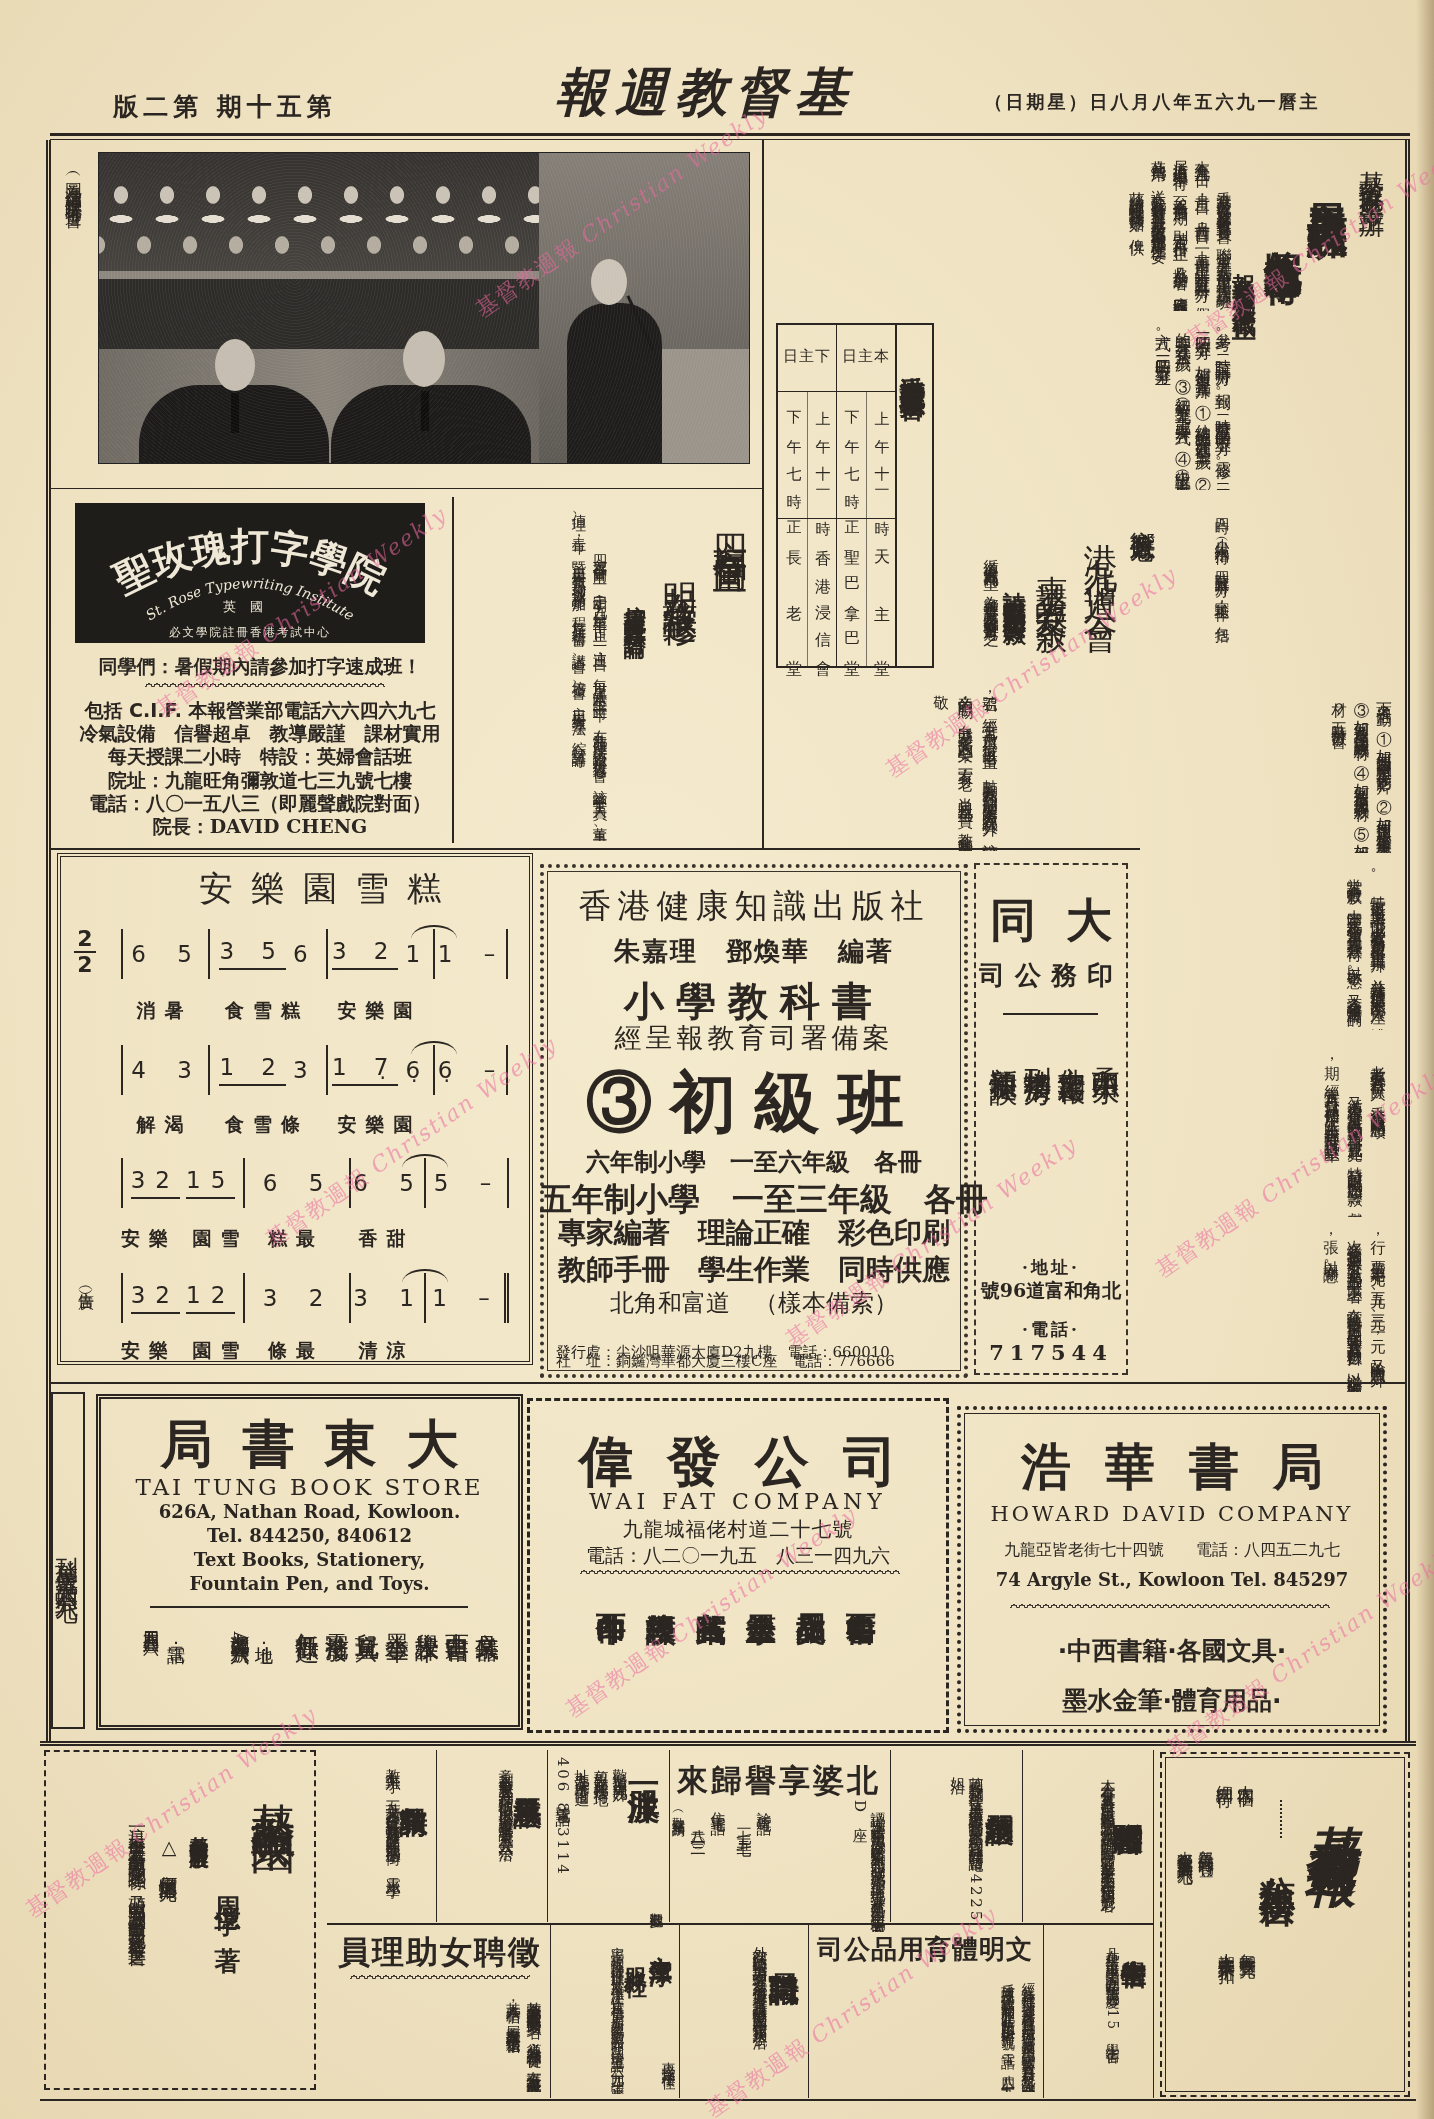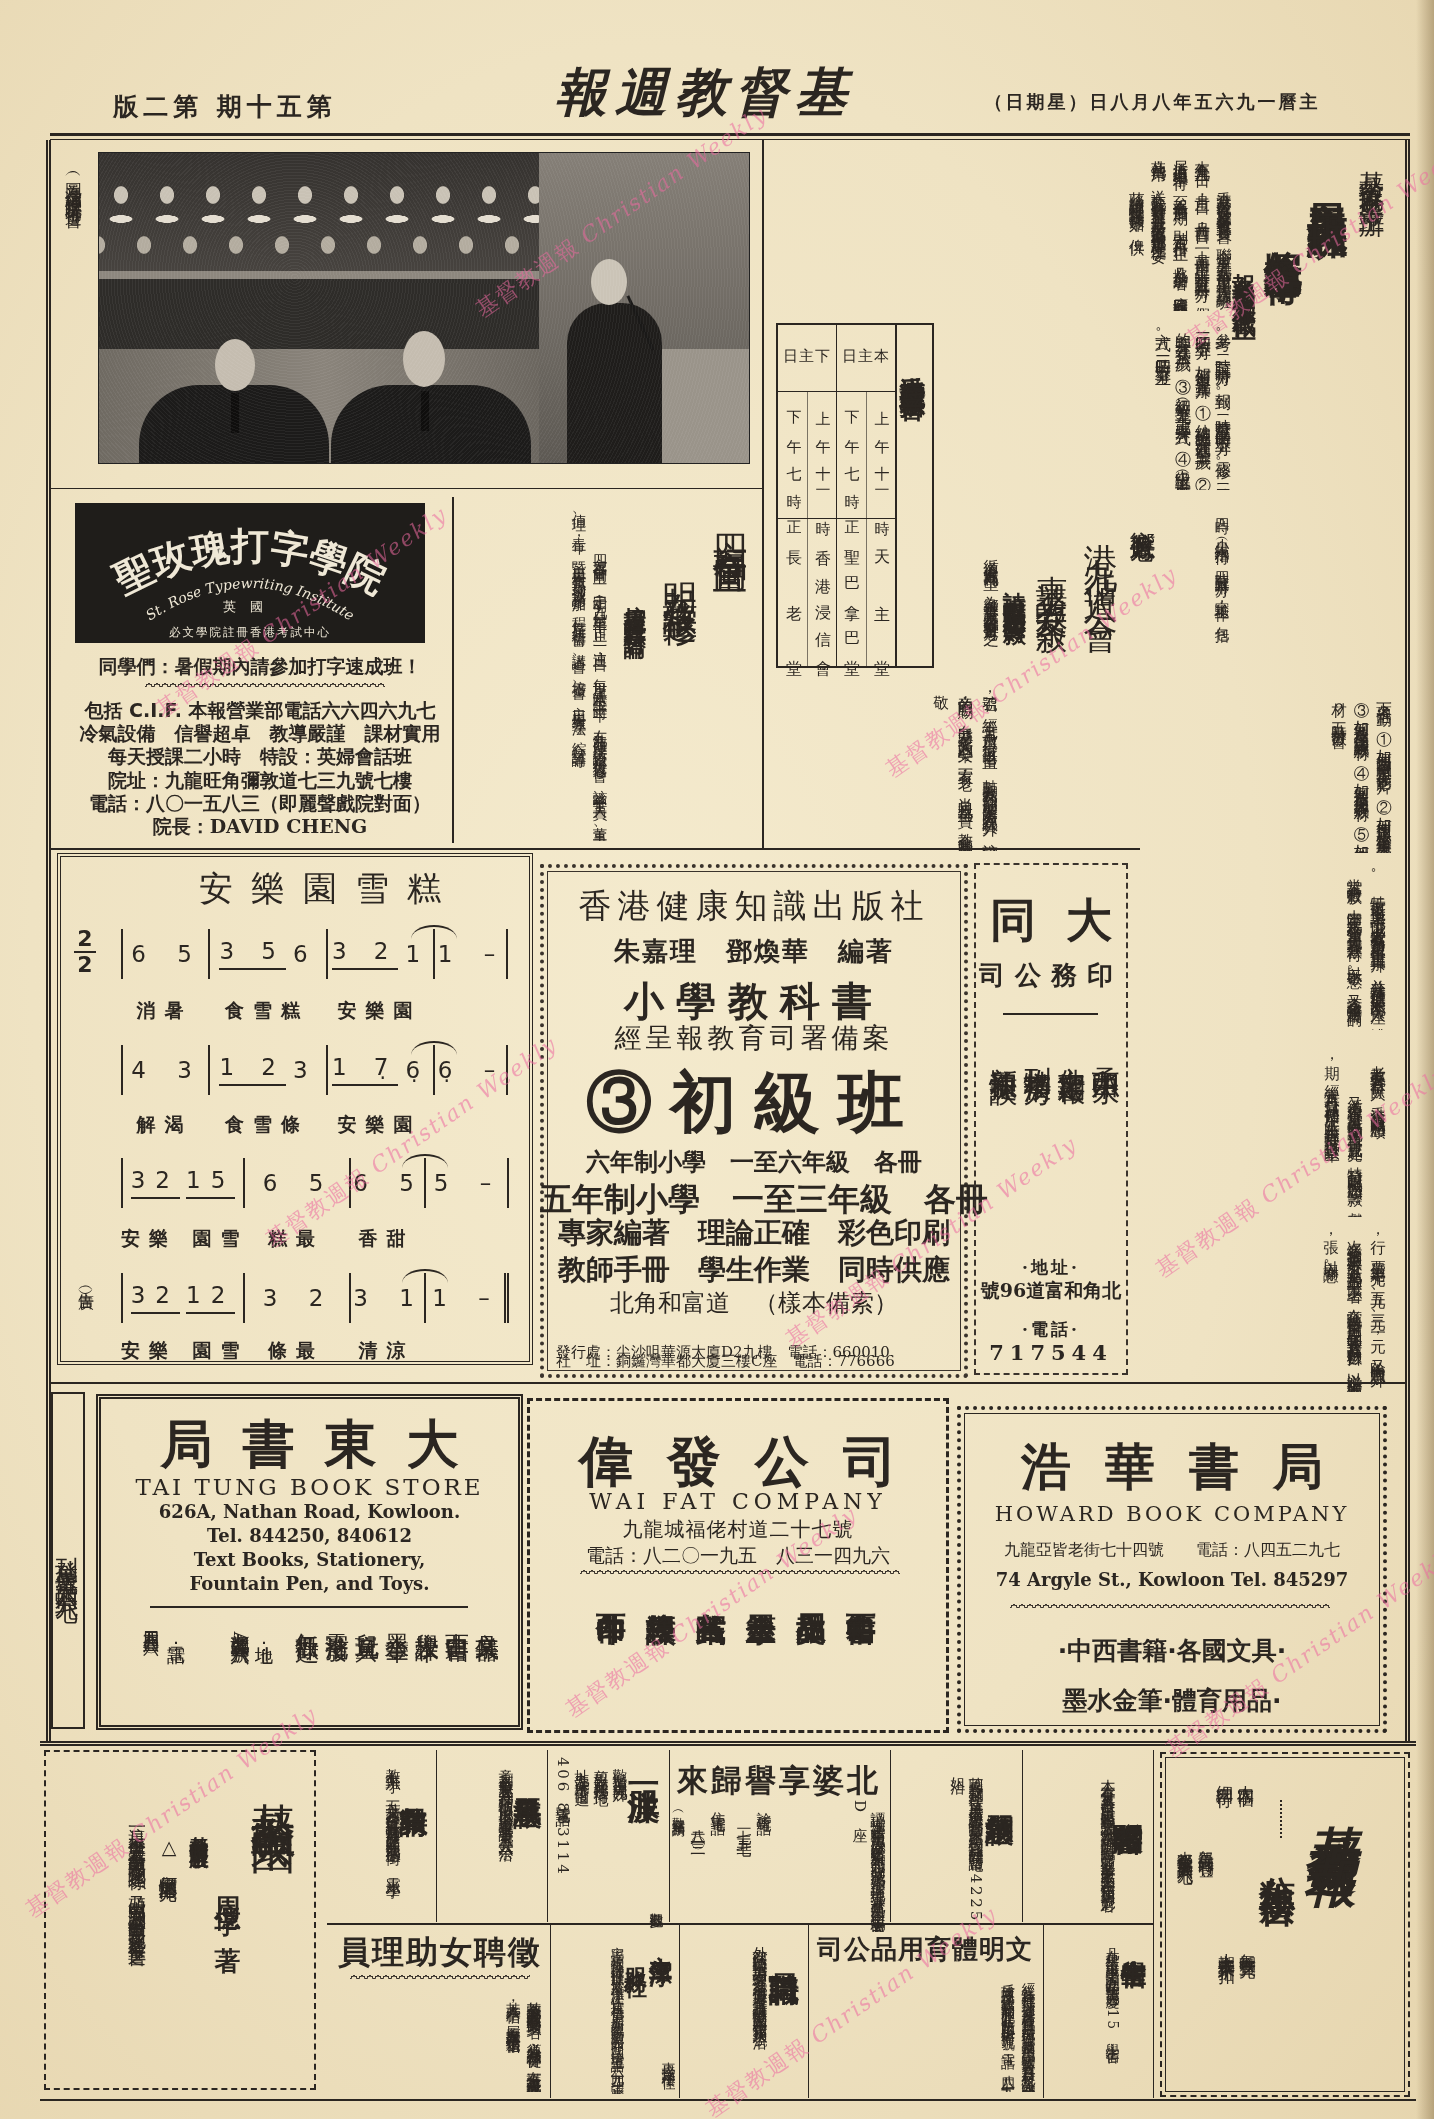--- a/index.html
+++ b/index.html
@@ -352,21 +352,21 @@
   <div>中西書籍</div>
   <div>文教用品</div>
   <div>墨水金筆</div>
   <div>各式賀咭</div>
   <div>學校課簿</div>
   <div>中西印件</div>
 </div>
 
 <div class="a" style="left:957px;top:1406px;width:430px;height:327px;border:4px dotted #2b2621;outline:1px solid #2b2621;outline-offset:-8px"></div>
 <div class="a b nw c" style="left:957px;top:1434px;width:430px;font-size:50px;letter-spacing:34px;text-indent:34px">浩華書局</div>
-<div class="a nw c" style="left:957px;top:1502px;width:430px;font-size:21px;letter-spacing:3px">HOWARD BOOK COMPANY</div>
+<div class="a nw c" style="left:957px;top:1502px;width:430px;font-size:21px;letter-spacing:3px">HOWARD DAVID COMPANY</div>
 <div class="a nw c" style="left:957px;top:1540px;width:430px;font-size:16px">九龍亞皆老街七十四號　　電話：八四五二九七</div>
 <div class="a b nw c" style="left:957px;top:1569px;width:430px;font-size:18px">74 Argyle St., Kowloon  Tel. 845297</div>
 <div class="wave" style="left:1010px;top:1602px;width:320px"></div>
 <div class="a b nw c sans" style="left:957px;top:1634px;width:430px;font-size:25px">·中西書籍·各國文具·</div>
 <div class="a b nw c sans" style="left:957px;top:1684px;width:430px;font-size:25px">墨水金筆·體育用品·</div>
 
 <div class="a" style="left:40px;top:1741px;width:1376px;height:6px;border-top:5px double #2b2621"></div>
 
 <div class="a" style="left:44px;top:1750px;width:272px;height:340px;border:2px dashed #2b2621"></div>
 <div class="a v" style="left:251px;top:1766px;width:54px;font-size:46px;letter-spacing:6px">基督教與中國</div>

